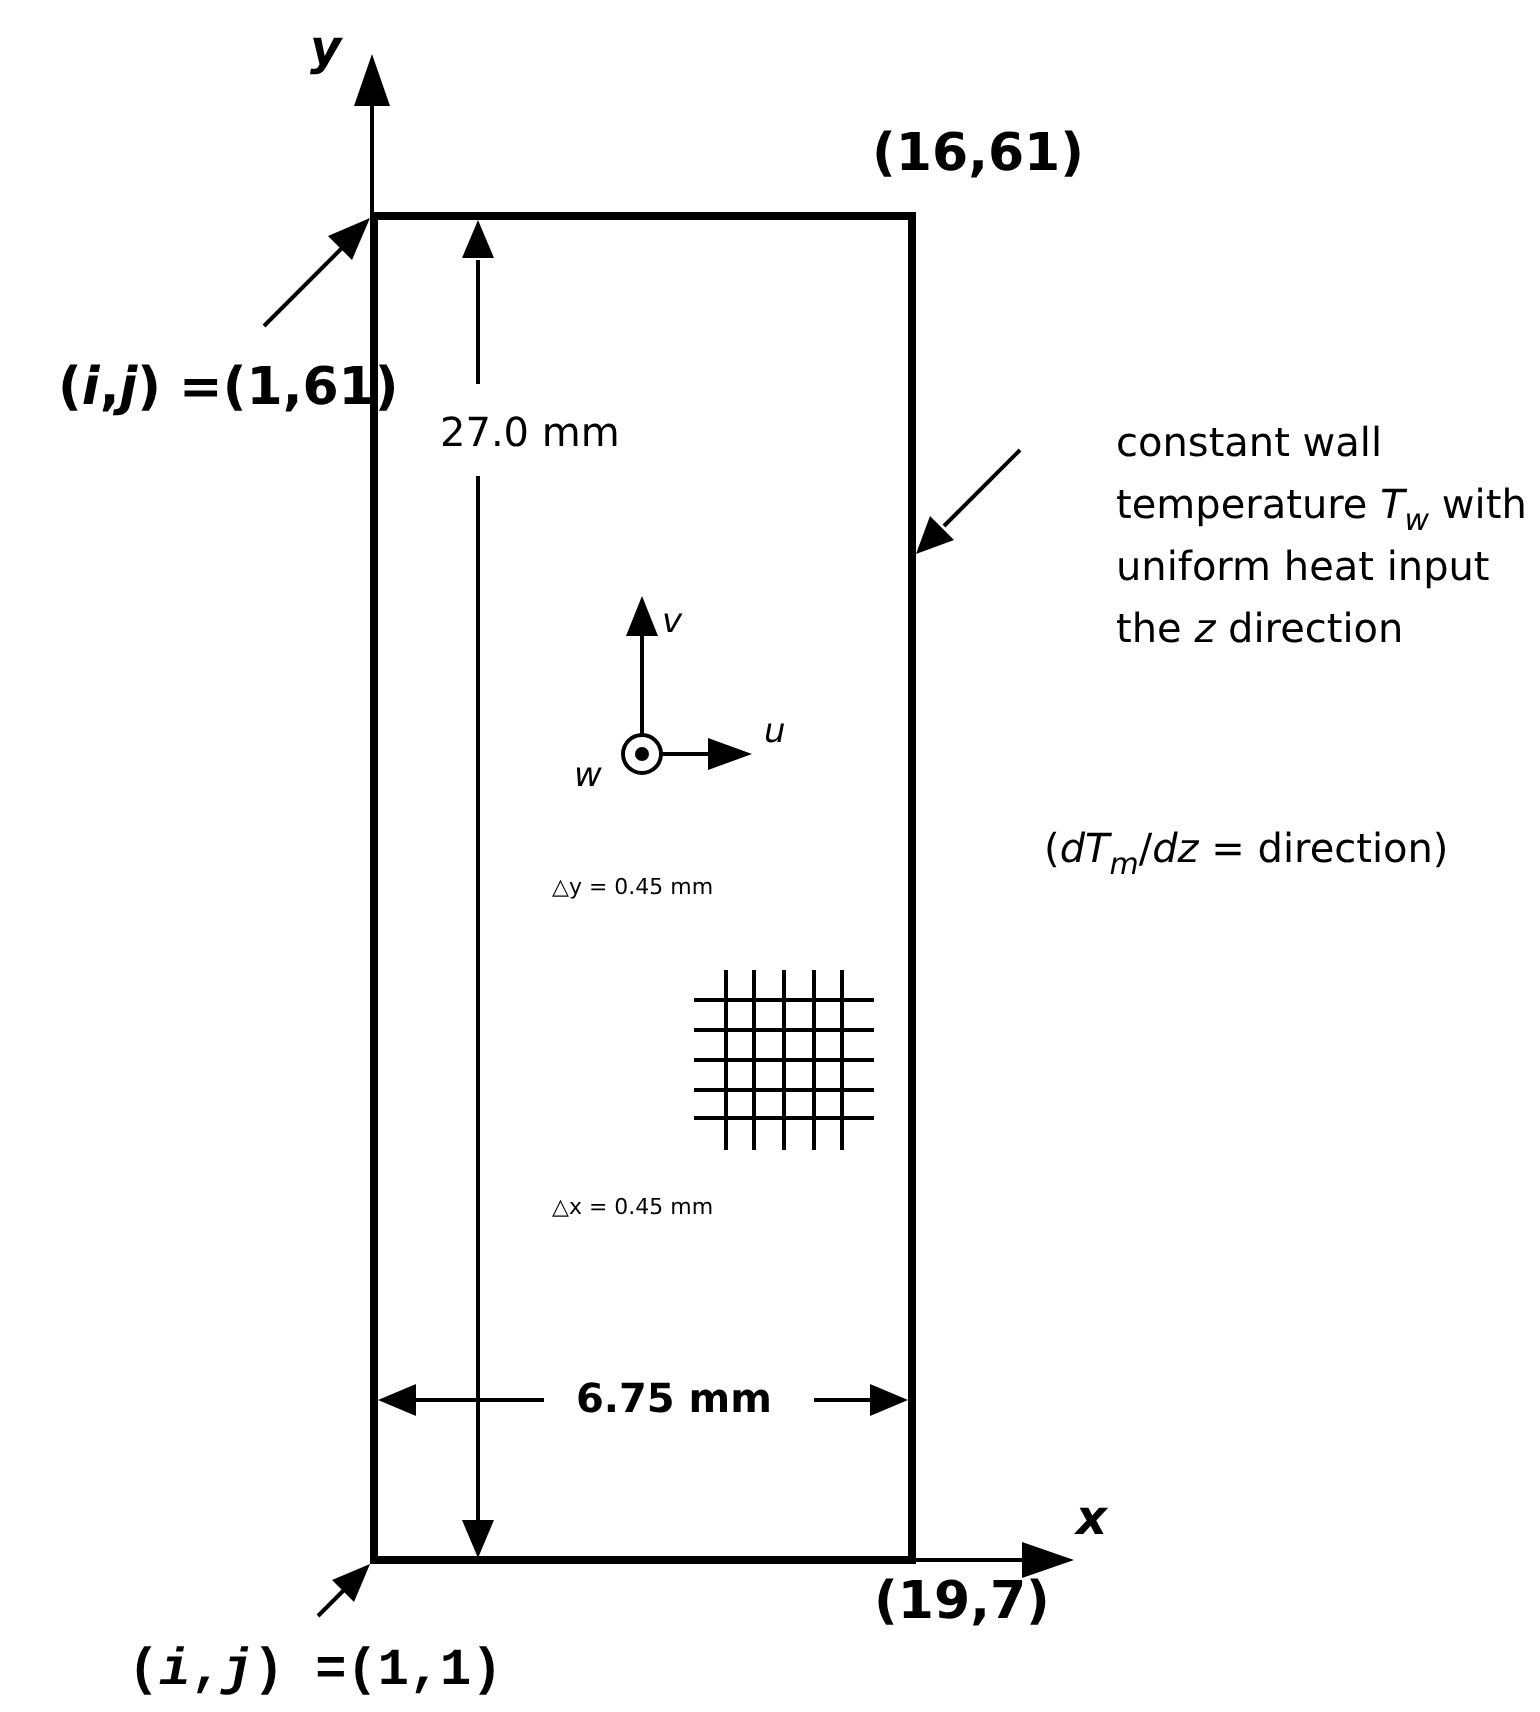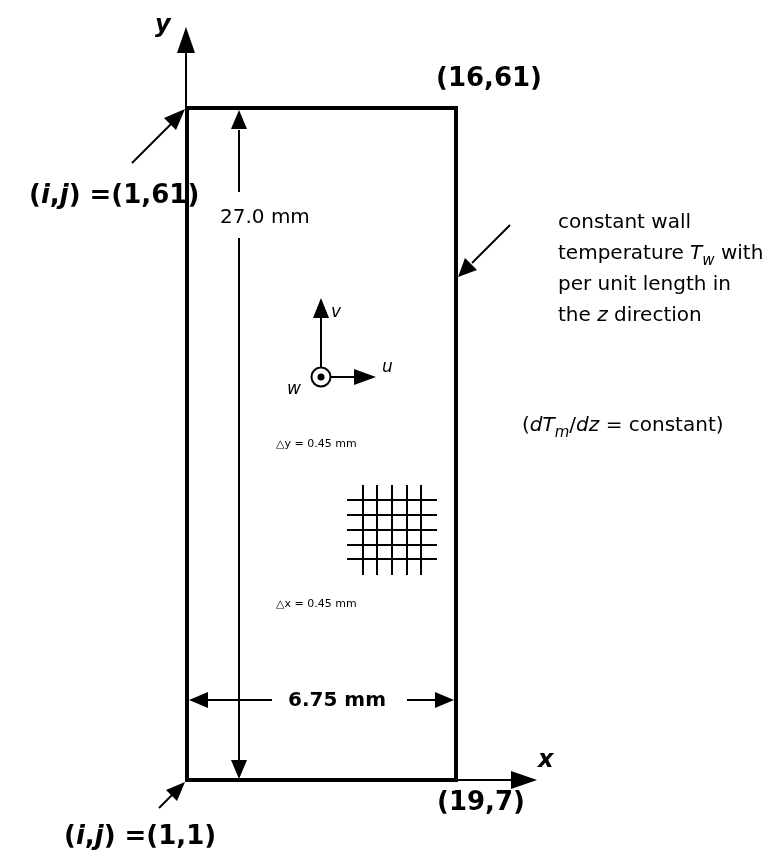--- a/index.html
+++ b/index.html
@@ -87,31 +87,31 @@
     <line x1="347" y1="545" x2="437" y2="545"></line>
     <line x1="347" y1="559" x2="437" y2="559"></line>
   </g>
 </svg>
 
 <div class="lbl bold it" style="left:155px; top:12px; font-size:24px;">y</div>
 <div class="lbl bold it" style="left:538px; top:747px; font-size:24px;">x</div>
 
 <div class="lbl coord" style="left:29px; top:181px;"><span>(</span><span class="it">i</span><span>,</span><span class="it">j</span><span>) =(1,61)</span></div>
 <div class="lbl coord" style="left:436px; top:64px;">(16,61)</div>
-<div class="lbl coord" style="left:64px; top:822px;"><span>(</span><span class="it">i</span><span>,</span><span class="it">j</span><span>) =(1,1)</span></div>
+<div class="lbl coord" style="left:64px; top:822px;font-family:Liberation Mono, monospace;"><span>(</span><span class="it">i</span><span>,</span><span class="it">j</span><span>) =(1,1)</span></div>
 <div class="lbl coord" style="left:437px; top:788px;">(19,7)</div>
 
 <div class="lbl dim" style="left:220px; top:206px;">27.0 mm</div>
 <div class="lbl dim" style="left:288px; top:689px;font-weight:bold;">6.75 mm</div>
 <div class="lbl small" style="left:276px; top:438px;">△y = 0.45 mm</div>
 <div class="lbl small" style="left:276px; top:598px;">△x = 0.45 mm</div>
 
 <div class="lbl it" style="left:331px; top:303px; font-size:17px;">v</div>
 <div class="lbl it" style="left:382px; top:358px; font-size:17px;">u</div>
 <div class="lbl it" style="left:287px; top:380px; font-size:17px;">w</div>
 
 <div class="lbl note" style="left:522px; top:206px;margin-left:36px;">
   <div>constant wall</div>
   <div><span>temperature </span><span class="it">T</span><sub class="it">w</sub><span> with</span></div>
-  <div>per unit length in</div>
+  <div>uniform heat input</div>
   <div><span>the </span><span class="it">z</span><span> direction</span></div>
 </div>
-<div class="lbl" style="left:522px; top:414px; font-size:20px;"><span>(</span><span class="it">dT</span><sub class="it">m</sub><span>/</span><span class="it">dz</span><span> = constant)</span></div>
+<div class="lbl" style="left:522px; top:414px; font-size:20px;"><span>(</span><span class="it">dT</span><sub class="it">m</sub><span>/</span><span class="it">dz</span><span> = direction)</span></div>
 
 </body></html>

